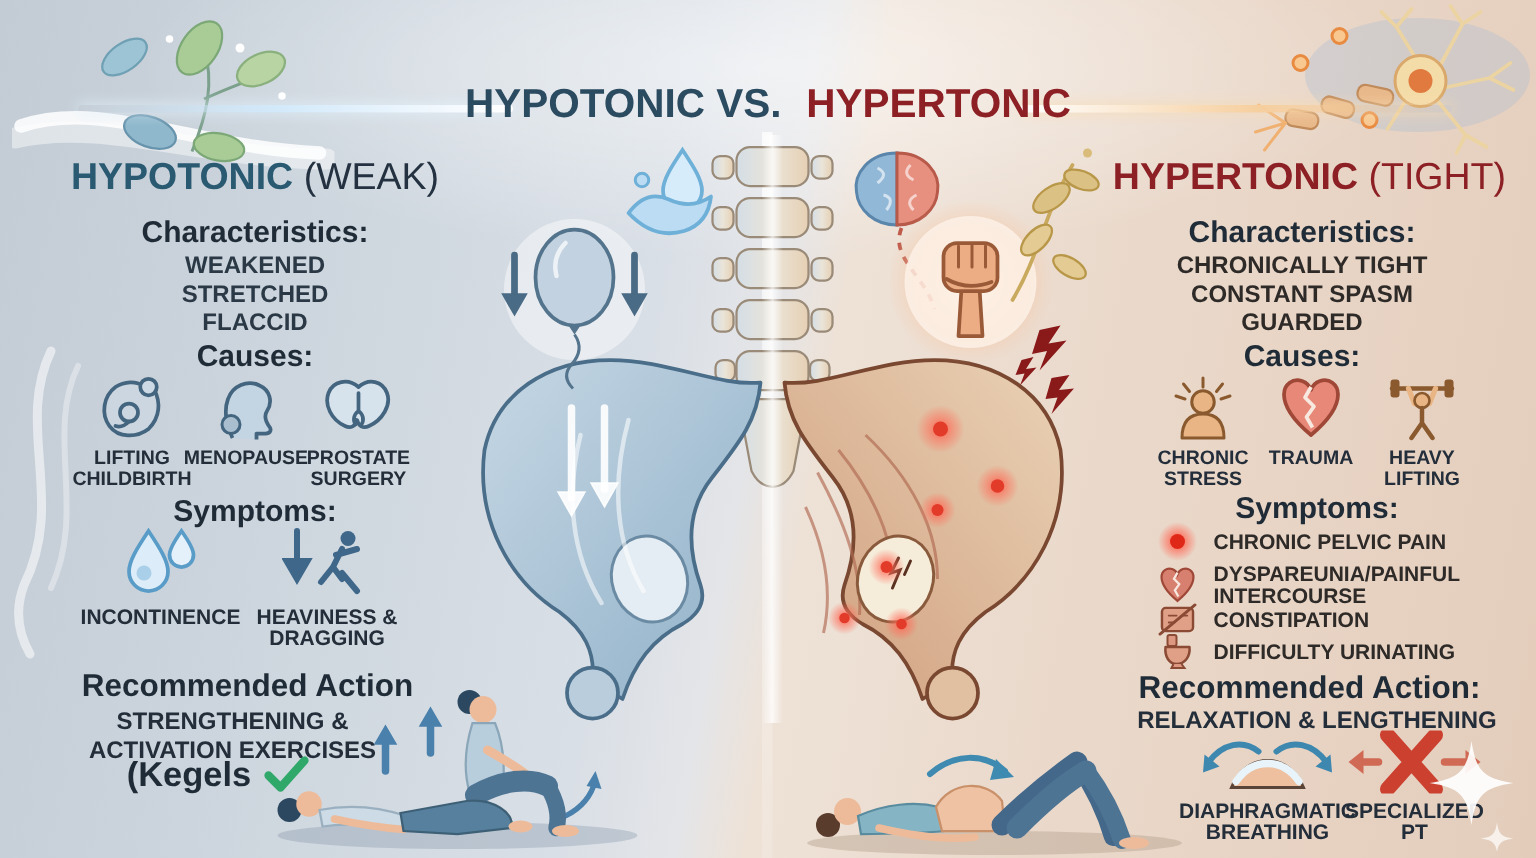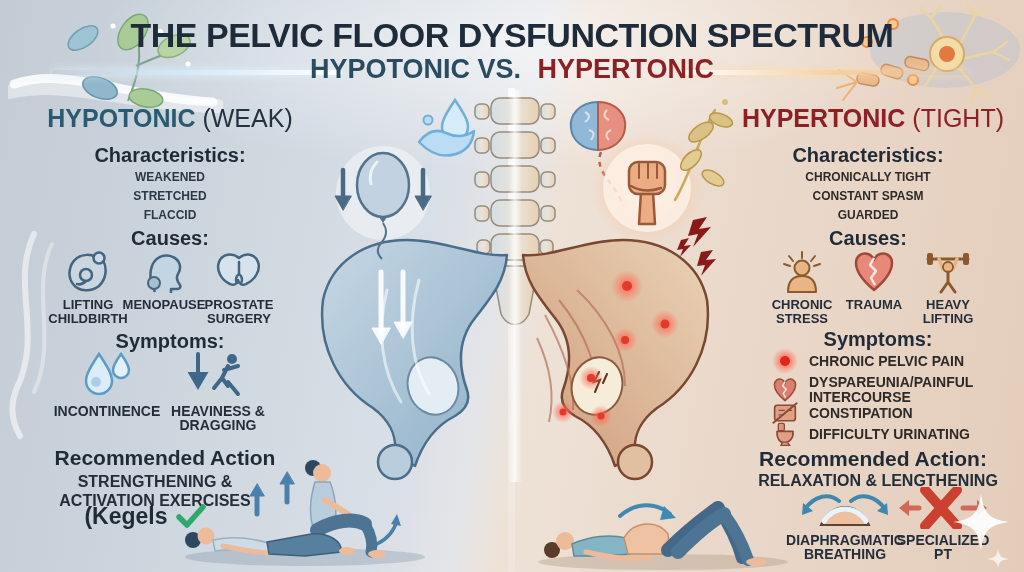--- a/index.html
+++ b/index.html
@@ -21,21 +21,21 @@
   .divider{left:508px;top:88px;width:7px;height:484px;z-index:1;
     background:linear-gradient(180deg,rgba(255,255,255,.75),rgba(255,255,255,.3) 60%,rgba(255,255,255,.15));}
   
   .colhead{font-size:25px;font-weight:800;z-index:6;}
   .colhead .suffix{font-weight:500;margin-left:7px;}
   .colhead.left{left:20px;top:104px;width:300px;color:#2a5a72;text-align:center;}
   .colhead.left .suffix{color:#233140;}
   .colhead.right{left:728px;top:104px;width:276px;color:#8c2025;text-align:right;}
   .colhead.right .suffix{color:#8c2025;}
   .seclabel{font-size:20px;font-weight:800;color:#1f2b36;z-index:6;}
-  .small-items{font-size:12px;font-weight:700;color:#2b3946;line-height:19px;z-index:6;}
+  .small-items{font-size:16px;font-weight:700;color:#2b3946;line-height:19px;z-index:6;}
   .iconlabel{font-size:13px;font-weight:800;color:#232e3a;line-height:14px;z-index:6;}
   .cause{display:flex;flex-direction:column;align-items:center;z-index:6;}
   .symrow{display:flex;align-items:center;gap:9px;z-index:6;}
   .symrow .iconbox{flex:0 0 30px;display:flex;justify-content:center;}
   .symtext{font-size:14px;font-weight:800;color:#2e2a28;line-height:15px;}
   .actionhead{font-size:21px;font-weight:800;color:#1f2b36;z-index:6;}
   .actionsub{font-size:16px;font-weight:800;color:#232e3a;line-height:19px;z-index:6;}
   .kegels{font-size:23px;font-weight:700;color:#1f2b36;display:flex;align-items:center;justify-content:center;gap:8px;z-index:6;}
   svg{display:block;}
   .z2{z-index:2;} .z3{z-index:3;} .z6{z-index:6;}
@@ -86,21 +86,20 @@
         <circle cx="32" cy="42" r="5"></circle>
         <circle cx="78" cy="80" r="5"></circle>
     </g>
   </svg>
 
   <svg class="abs z2" style="left:0;top:230px;" width="60" height="210" viewBox="0 0 60 210">
     <path d="M34,4 C10,54 44,104 16,160 C10,176 12,192 20,206" stroke="rgba(255,255,255,.55)" stroke-width="6" fill="none" stroke-linecap="round"></path>
     <path d="M52,14 C30,60 58,110 34,162" stroke="rgba(255,255,255,.35)" stroke-width="4" fill="none" stroke-linecap="round"></path>
   </svg>
 
-  <div class="abs title">THE PELVIC FLOOR DYSFUNCTION SPECTRUM</div>
   <div class="abs subtitle">
     <span class="hypo">HYPOTONIC VS.</span>
     <span class="hyper">HYPERTONIC</span>
   </div>
   <div class="abs glowline l"></div>
   <div class="abs glowline r"></div>
   <div class="abs divider"></div>
 
   <div class="abs colhead left">
     <span>HYPOTONIC</span><span class="suffix">(WEAK)</span>

